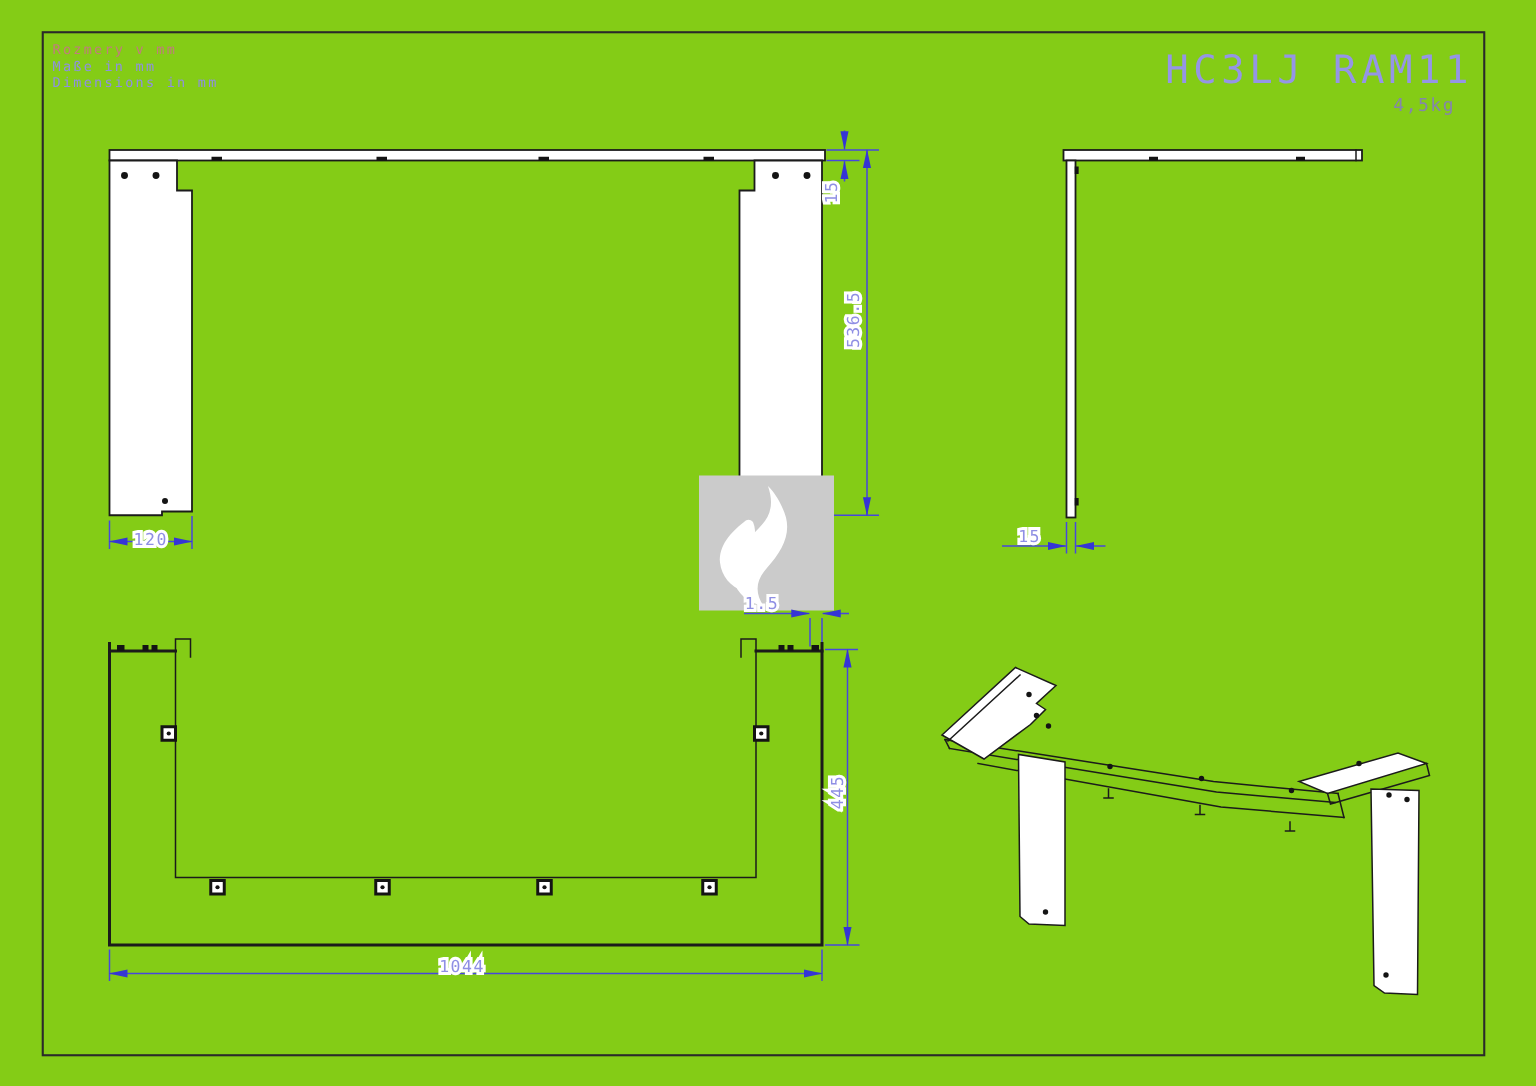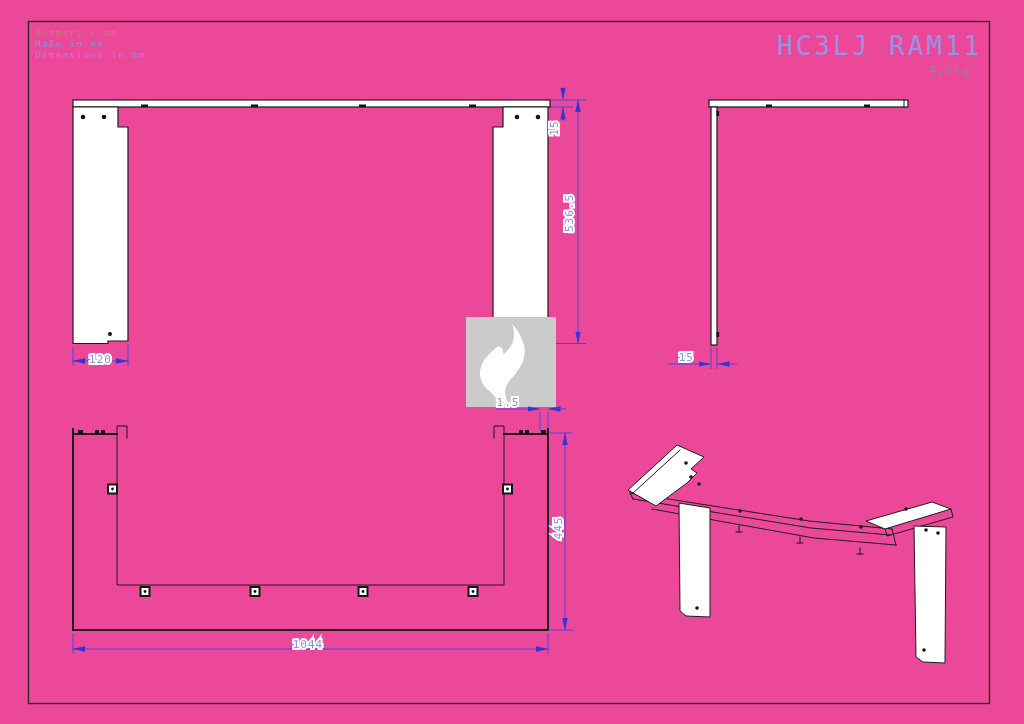--- a/index.html
+++ b/index.html
@@ -1,16 +1,16 @@
 <!DOCTYPE html>
 <html><head>
 <meta charset="utf-8">
 <style>
   html,body{margin:0;padding:0;background:#ffffff;}
-  .page{position:relative;width:1024px;height:724px;background:#ec4899;overflow:hidden;
+  .page{position:relative;width:1024px;height:724px;background:#84cc16;overflow:hidden;
         font-family:"DejaVu Sans Mono", monospace;}
   svg{position:absolute;left:0;top:0;}
   .ol  {stroke:#1b1b1b;stroke-width:1.2;fill:none;stroke-linecap:square;stroke-linejoin:miter;}
   .olf {stroke:#1b1b1b;stroke-width:1.2;fill:#ffffff;stroke-linejoin:miter;}
   .thin{stroke-width:1;}
   .thick{stroke-width:2;}
   .blk {fill:#141414;stroke:none;}
   .dim {stroke:#4747dd;stroke-width:1;fill:none;}
   .dimt{fill:#8f8fe4;font:11px "DejaVu Sans Mono",monospace;letter-spacing:1px;
         paint-order:stroke;stroke:#ffffff;stroke-width:4px;}

